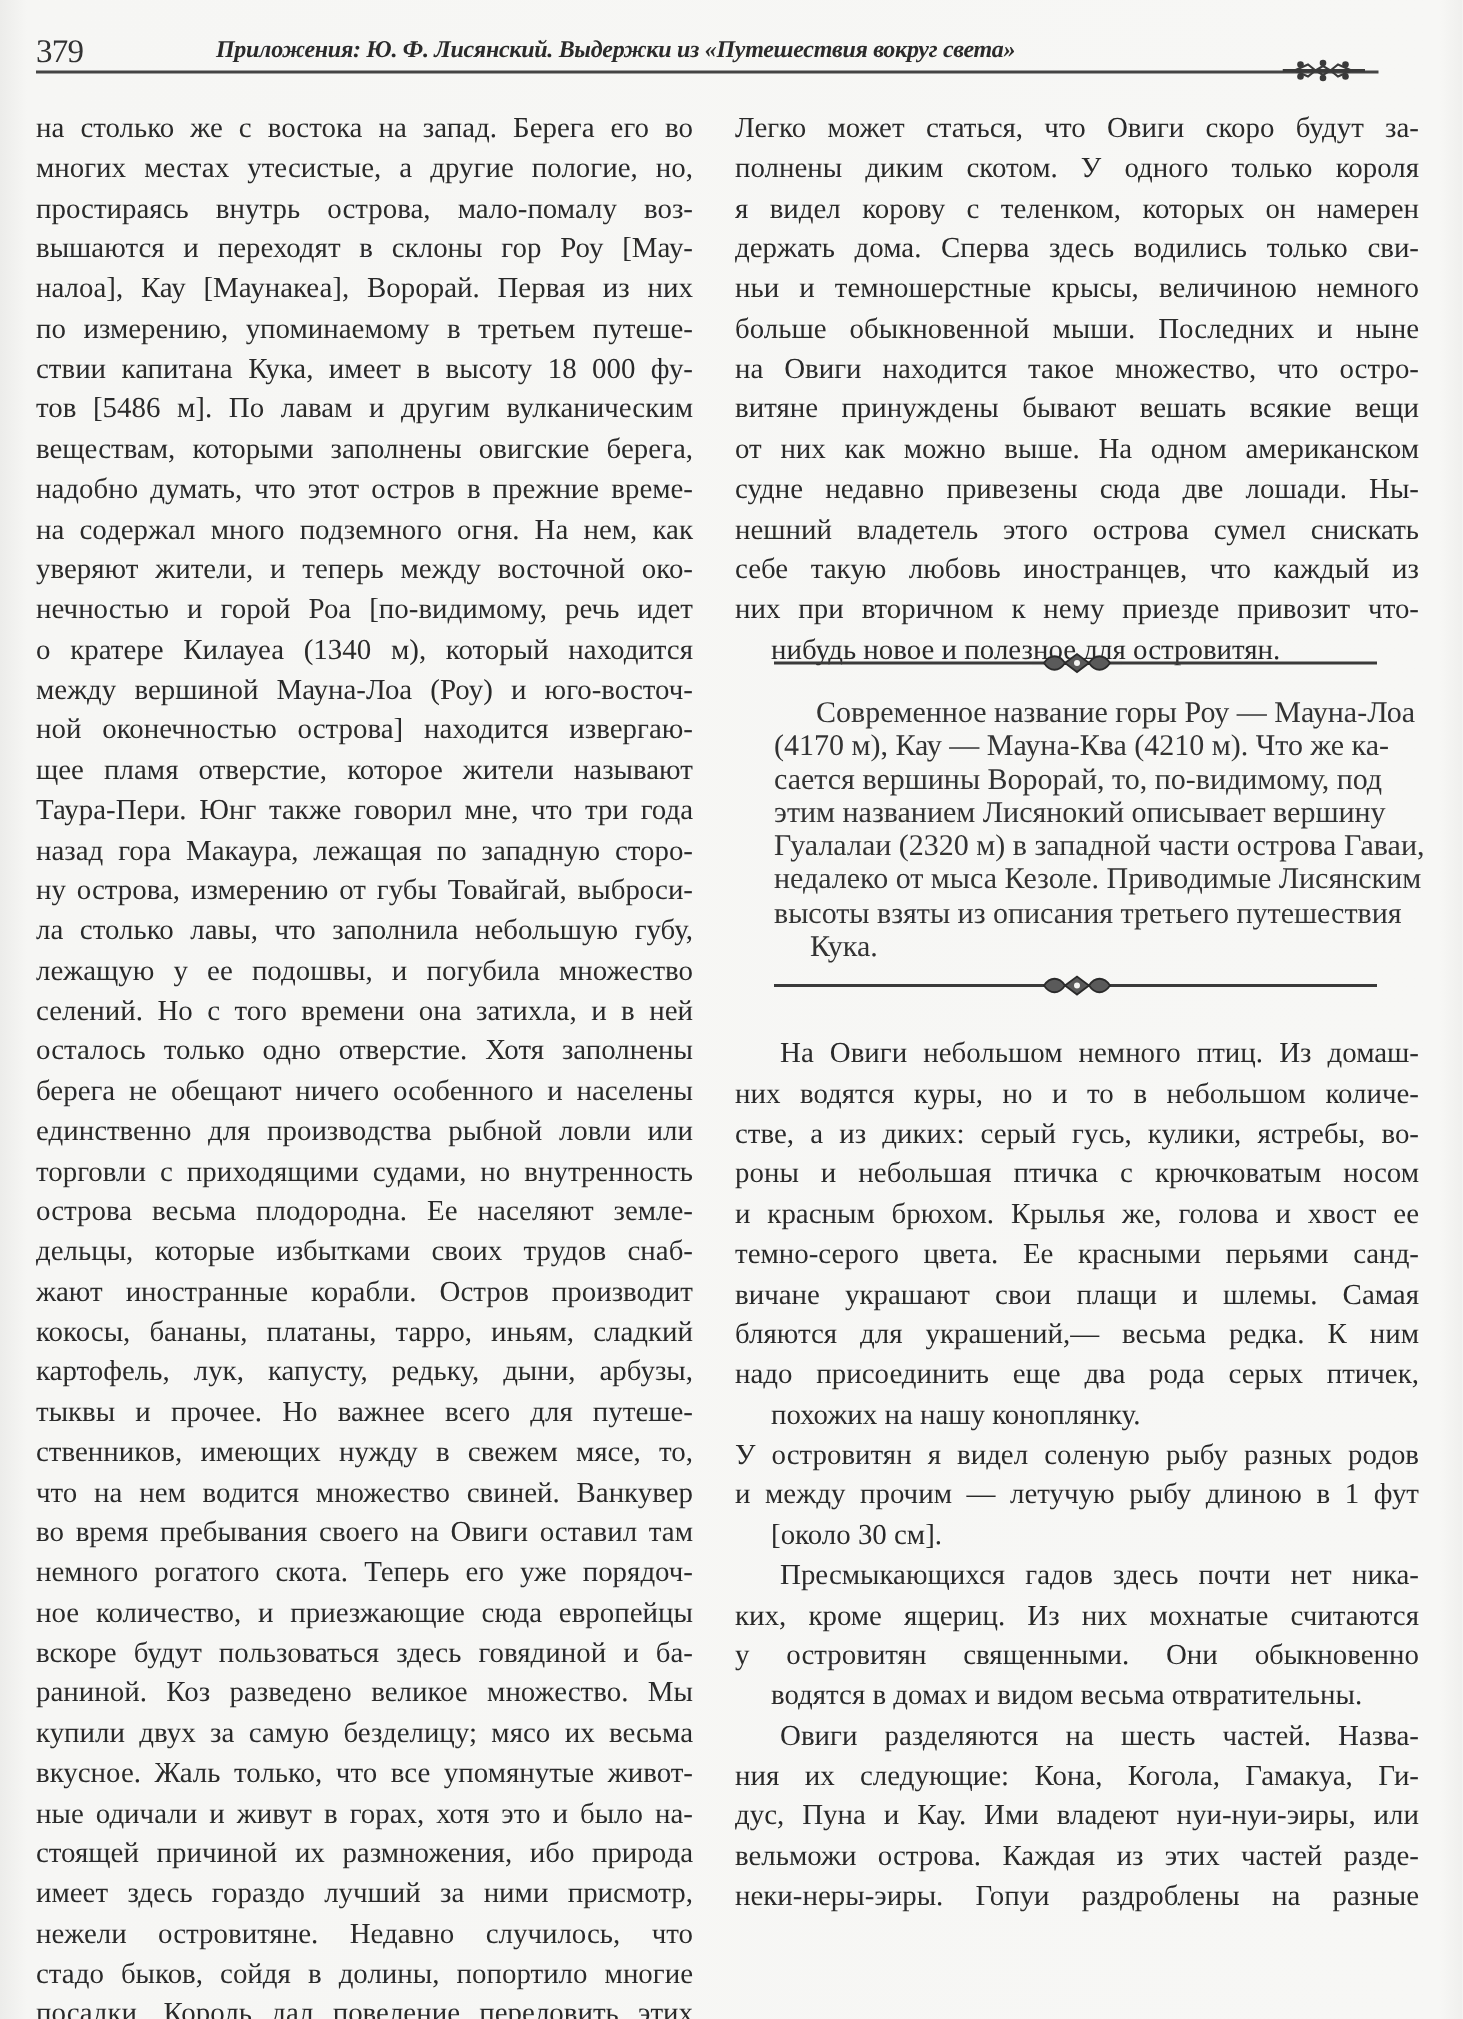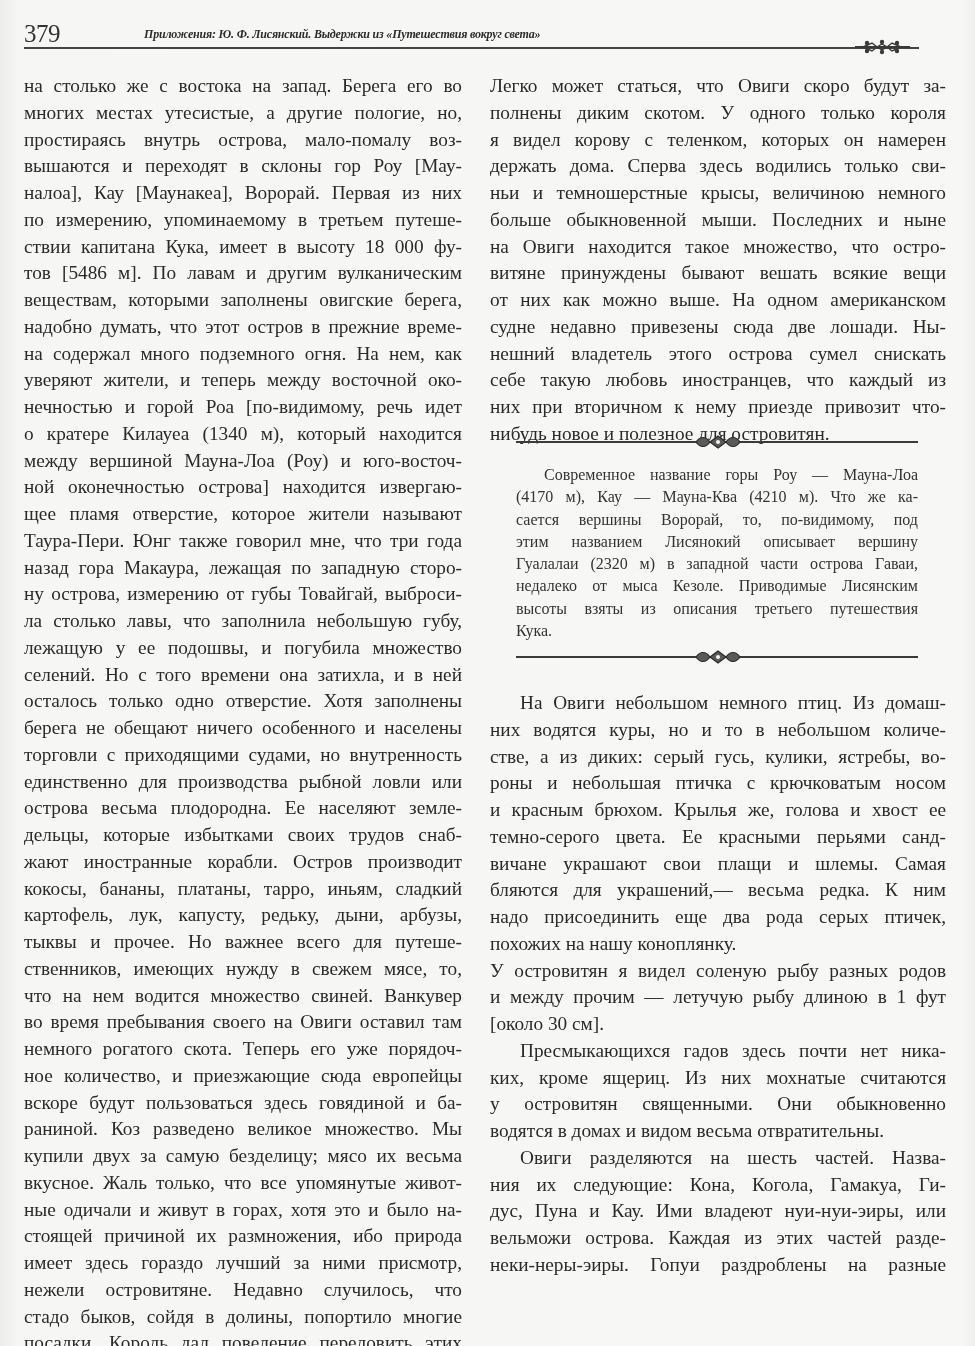--- a/index.html
+++ b/index.html
@@ -6,37 +6,37 @@
     body {
       width: 975px; height: 1346px; overflow: hidden;
       background: #f4f4f2;
       color: #2a2a2a;
       font-family: "Liberation Serif", "DejaVu Serif", serif;
       position: relative;
     }
     .page { position: absolute; left: 0; top: 0; width: 975px; height: 1346px;
       background: linear-gradient(90deg, #ececea 0px, #f6f6f4 18px, #f7f7f5 960px, #efefed 975px); }
     .header { position: absolute; left: 24px; top: 22px; width: 880px; height: 26px; }
-    .page-number { position: absolute; left: 0; top: 0; font-size: 25px; line-height: 24px; letter-spacing: -0.5px; color: #333; }
-    .running-title { position: absolute; left: 120px; top: 0; font-size: 12px; line-height: 24px; font-style: italic; font-weight: bold; color: #2b2b2b; white-space: nowrap; letter-spacing: -0.2px; }
+    .page-number { position: absolute; left: 0; top: 0; font-size: 22px; line-height: 24px; letter-spacing: -0.5px; color: #333; }
+    .running-title { position: absolute; left: 120px; top: 0; font-size: 16px; line-height: 24px; font-style: italic; font-weight: bold; color: #2b2b2b; white-space: nowrap; letter-spacing: -0.2px; }
     .header-rule { position: absolute; left: 24px; top: 47px; width: 895px; height: 2px; background: #444; }
     .header-ornament { position: absolute; left: 855px; top: 38px; width: 55px; height: 18px; }
 
     .column { position: absolute; top: 73px; font-size: 19.3px; line-height: 26.75px; }
     .col-left { left: 24px; width: 438px; }
     .col-right { left: 490px; width: 456px; }
     .line { display: block; white-space: nowrap; text-align: justify; text-align-last: justify; height: 26.75px; }
-    .line.last { text-align-last: left; }
+    .line.last { text-align-last: left; margin-left: 24px; }
     .indent { padding-left: 30px; }
 
     .footnote-box { position: absolute; left: 516px; top: 433px; width: 402px; }
     .sep { position: relative; height: 18px; }
     .sep .rule { position: absolute; left: 0; right: 0; top: 8px; height: 2px; background: #3a3a3a; }
     .sep .orn { position: absolute; left: 172px; top: 0; width: 60px; height: 18px; }
-    .footnote { font-size: 16px; line-height: 22.3px; color: #333; padding: 13px 0 6px 0; }
+    .footnote { font-size: 20px; line-height: 22.3px; color: #333; padding: 13px 0 6px 0; }
     .footnote .line { height: 22.3px; }
     .footnote .indent { padding-left: 28px; }
 
     .col-right-b { position: absolute; left: 490px; top: 690px; width: 456px; font-size: 19.3px; line-height: 26.75px; }
   </style>
 </head>
 <body>
 
 <div class="page">
 
@@ -75,22 +75,22 @@
       <span class="line">ной оконечностью острова] находится извергаю-</span>
       <span class="line">щее пламя отверстие, которое жители называют</span>
       <span class="line">Таура-Пери. Юнг также говорил мне, что три года</span>
       <span class="line">назад гора Макаура, лежащая по западную сторо-</span>
       <span class="line">ну острова, измерению от губы Товайгай, выброси-</span>
       <span class="line">ла столько лавы, что заполнила небольшую губу,</span>
       <span class="line">лежащую у ее подошвы, и погубила множество</span>
       <span class="line">селений. Но с того времени она затихла, и в ней</span>
       <span class="line">осталось только одно отверстие. Хотя заполнены</span>
       <span class="line">берега не обещают ничего особенного и населены</span>
+      <span class="line">единственно для производства рыбной ловли или</span>
       <span class="line">торговли с приходящими судами, но внутренность</span>
-      <span class="line">единственно для производства рыбной ловли или</span>
       <span class="line">острова весьма плодородна. Ее населяют земле-</span>
       <span class="line">дельцы, которые избытками своих трудов снаб-</span>
       <span class="line">жают иностранные корабли. Остров производит</span>
       <span class="line">кокосы, бананы, платаны, тарро, иньям, сладкий</span>
       <span class="line">картофель, лук, капусту, редьку, дыни, арбузы,</span>
       <span class="line">тыквы и прочее. Но важнее всего для путеше-</span>
       <span class="line">ственников, имеющих нужду в свежем мясе, то,</span>
       <span class="line">что на нем водится множество свиней. Ванкувер</span>
       <span class="line">во время пребывания своего на Овиги оставил там</span>
       <span class="line">немного рогатого скота. Теперь его уже порядоч-</span>

